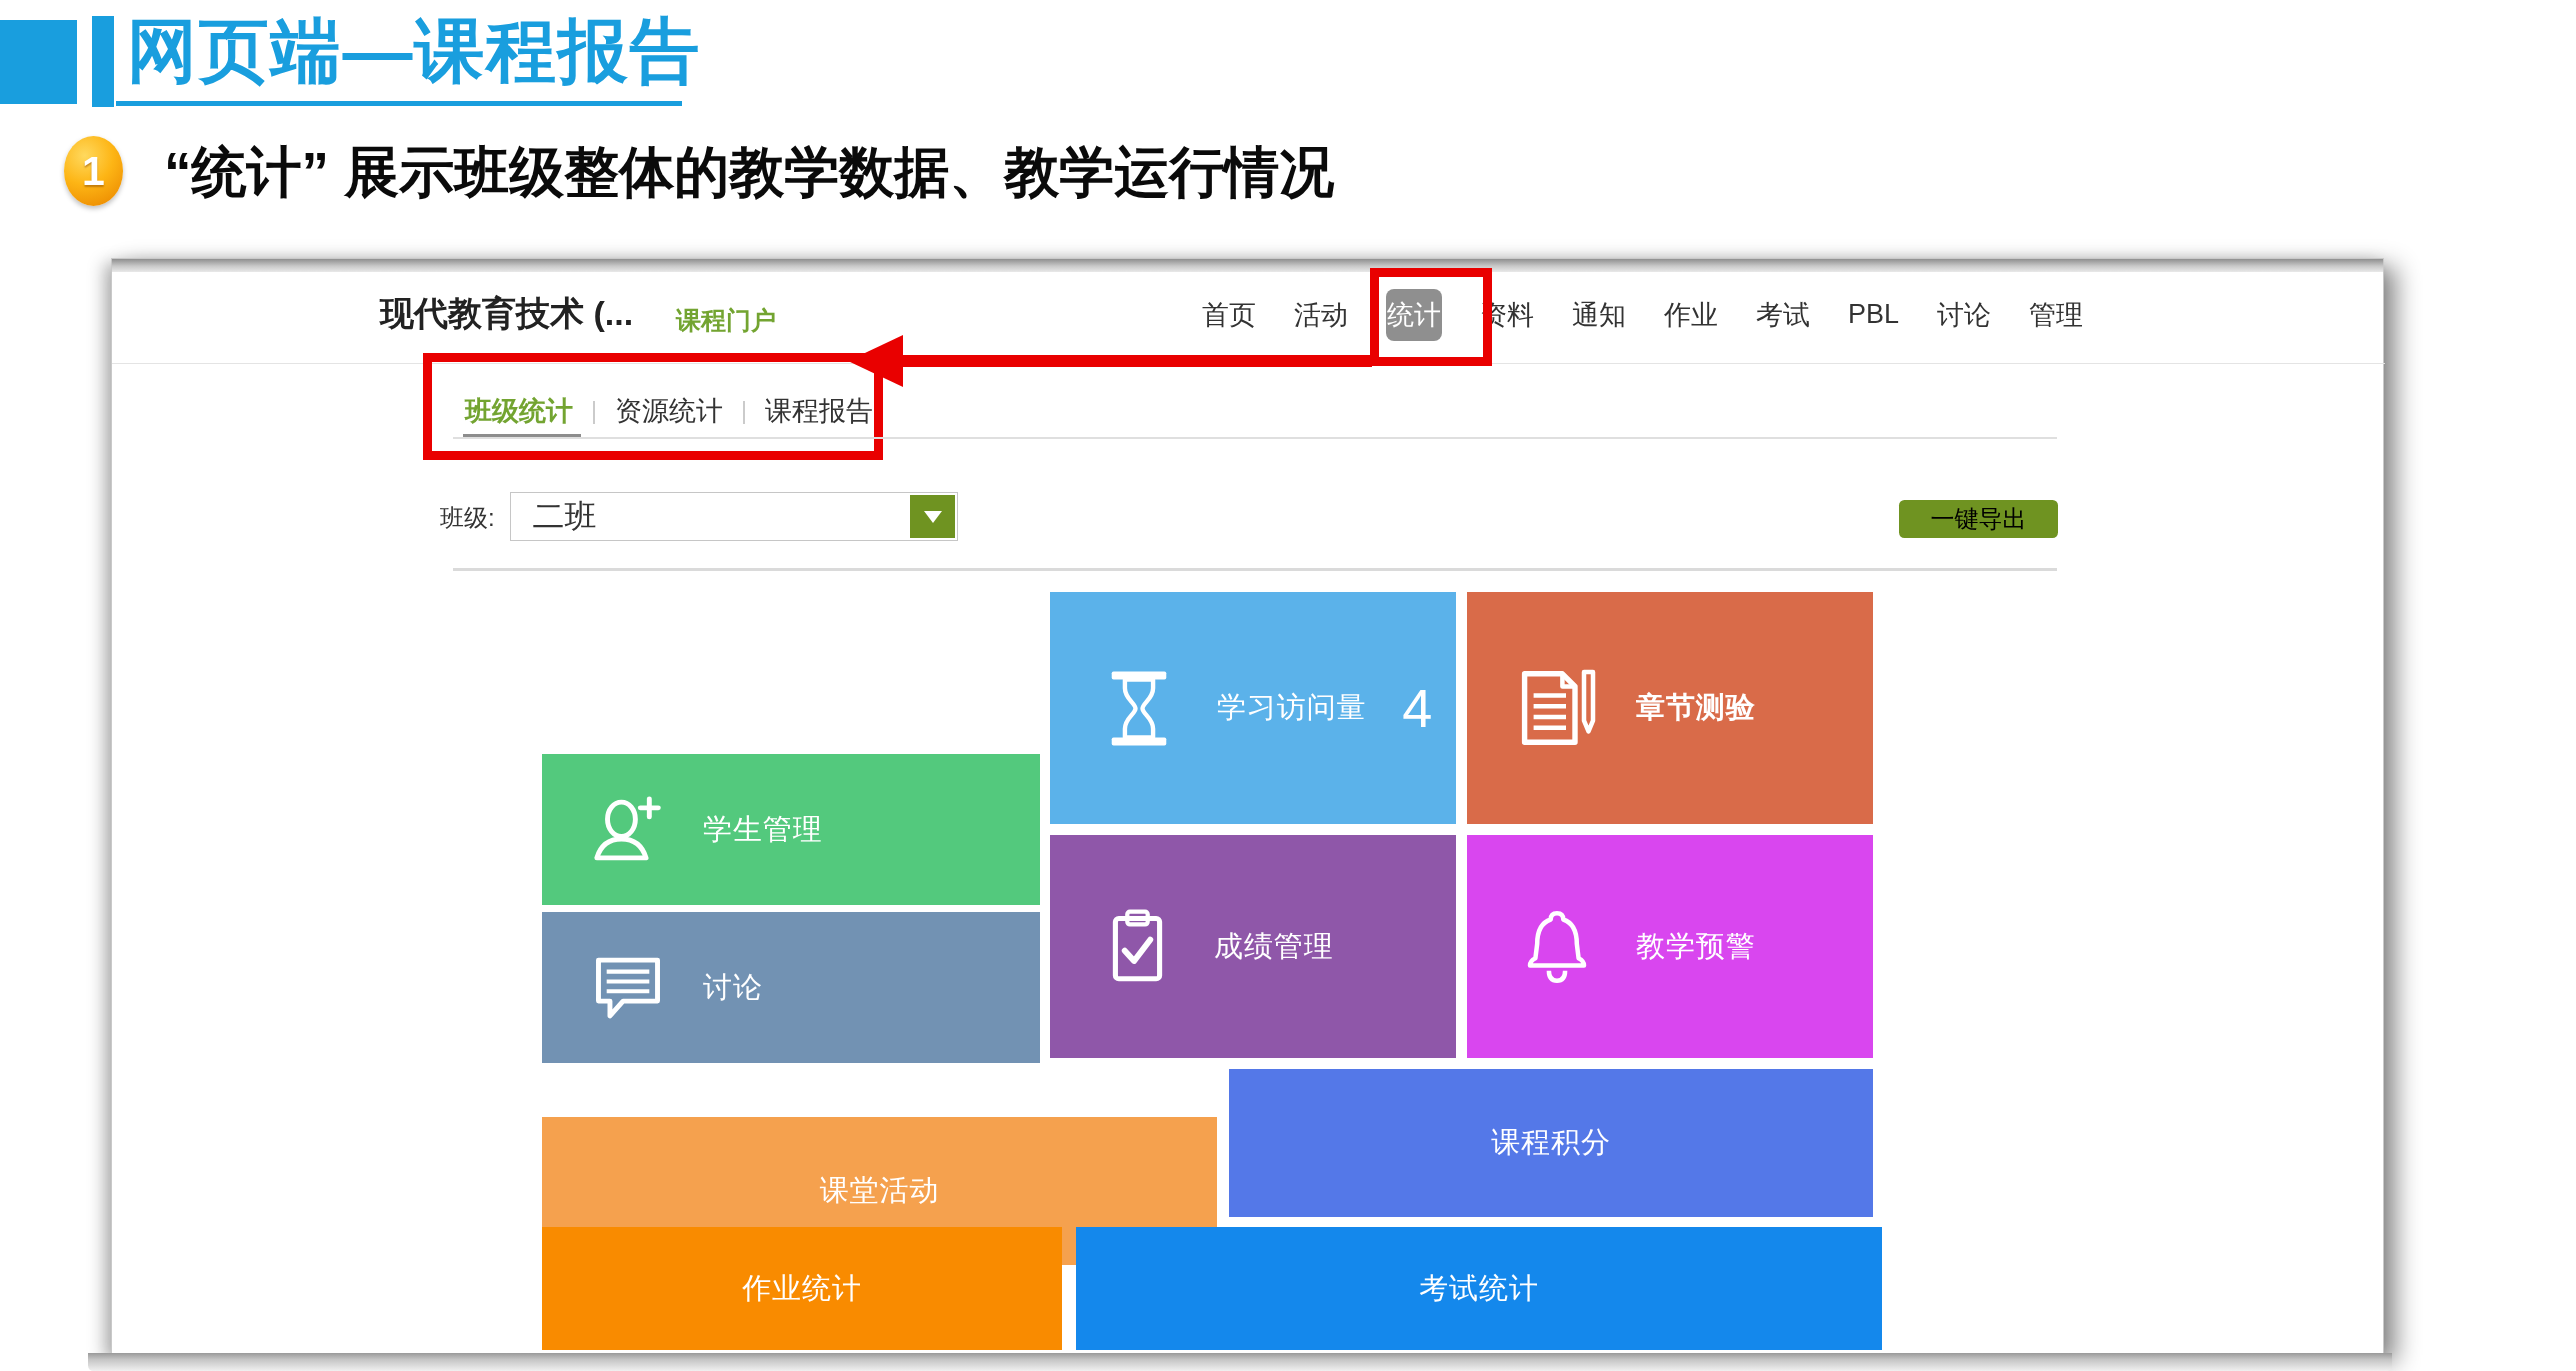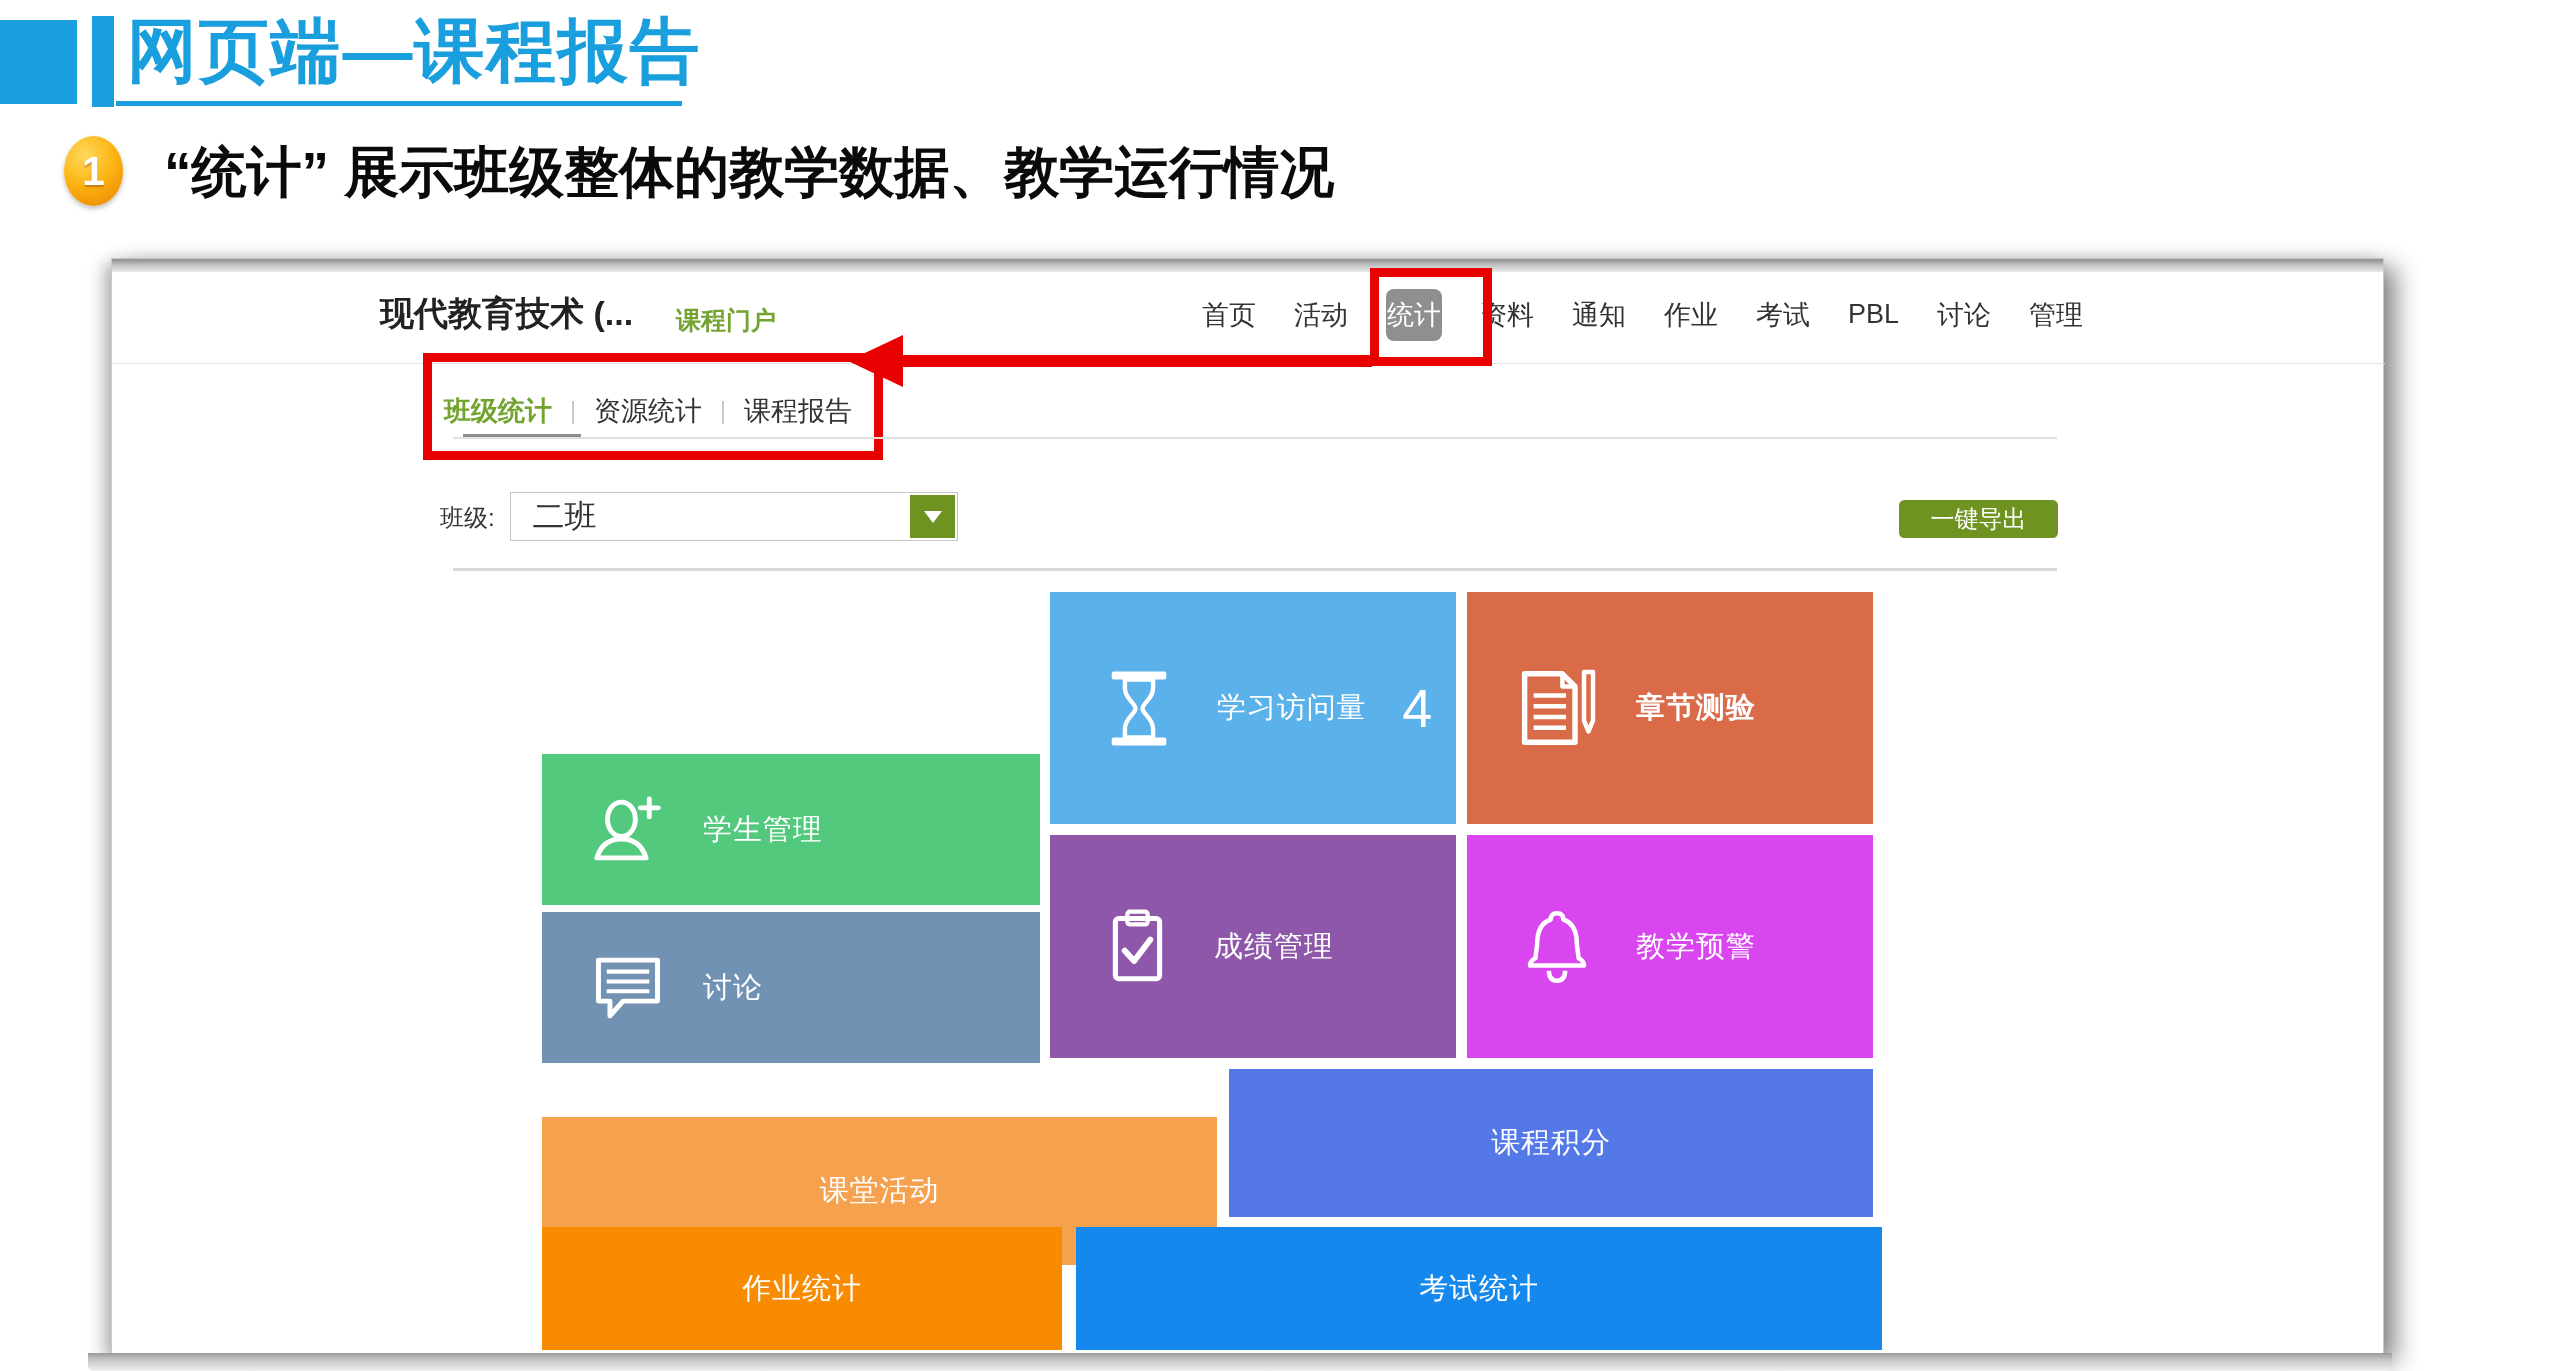--- a/index.html
+++ b/index.html
@@ -39,38 +39,38 @@
   
   .nav-redbox{position:absolute;left:1258px;top:9px;width:122px;height:98px;
     border:9.8px solid #E90000;box-sizing:border-box;}
   .arrow-bar{position:absolute;left:789px;top:96px;width:471px;height:11.6px;background:#E90000;}
   .arrow-head{position:absolute;left:736px;top:76px;width:0;height:0;
     border-top:26px solid transparent;border-bottom:26px solid transparent;border-right:55px solid #E90000;}
   .tabs-redbox{position:absolute;left:311px;top:94px;width:460px;height:107px;
     border:9.8px solid #E90000;box-sizing:border-box;}
 
   
-  .tabs{position:absolute;left:332px;top:134px;display:flex;align-items:center;gap:18px;font-size:27px;white-space:nowrap;}
+  .tabs{position:absolute;left:353px;top:134px;display:flex;align-items:center;gap:18px;font-size:27px;white-space:nowrap;}
   .tab-active{color:#73A431;font-weight:700;}
   .tab{color:#333;}
   .tab-sep{color:#C8C8C8;font-size:23px;}
   .tab-underline-active{position:absolute;left:351px;top:175px;width:118px;height:2.7px;background:#8d8d8d;}
   .tab-underline-full{position:absolute;left:341px;top:178px;width:1604px;height:1.8px;background:#DFDFDF;}
 
   
   .filter-label{position:absolute;left:328px;top:243px;font-size:24px;color:#333;}
   .class-select{position:absolute;left:398px;top:233px;width:448px;height:49px;background:#fff;
     border:0.9px solid #C6C6C6;box-sizing:border-box;}
   .class-select .sel-text{position:absolute;left:21.5px;top:0;line-height:47px;font-size:32px;color:#333;}
   .dd-btn{position:absolute;right:1.8px;top:1.8px;bottom:1.8px;width:45px;background:#6F9321;
     display:flex;align-items:center;justify-content:center;}
   .dd-btn::after{content:"";width:0;height:0;border-left:9.8px solid transparent;
     border-right:9.8px solid transparent;border-top:12.5px solid #fff;}
   .export-btn{position:absolute;left:1787px;top:241px;width:159px;height:38px;background:#6F9321;
-    border-radius:5.4px;color:#ffffff;font-size:24px;display:flex;align-items:center;justify-content:center;}
+    border-radius:5.4px;color:#000000;font-size:24px;display:flex;align-items:center;justify-content:center;}
   .filter-divider{position:absolute;left:341px;top:309px;width:1604px;height:2.7px;background:#DADADA;}
 
   
   .tile{position:absolute;display:flex;align-items:center;padding-left:45px;gap:34px;
     color:#fff;box-sizing:border-box;cursor:pointer;}
   .tile.center{justify-content:center;padding-left:0;gap:0;}
   .tlabel{font-size:29px;letter-spacing:0.9px;}
   .tlabel2{font-size:27px;line-height:1.32;letter-spacing:0.9px;}
   .tvalue{font-size:54px;font-weight:400;margin-left:1.8px;}
   .ticon{display:flex;align-items:center;justify-content:center;}

